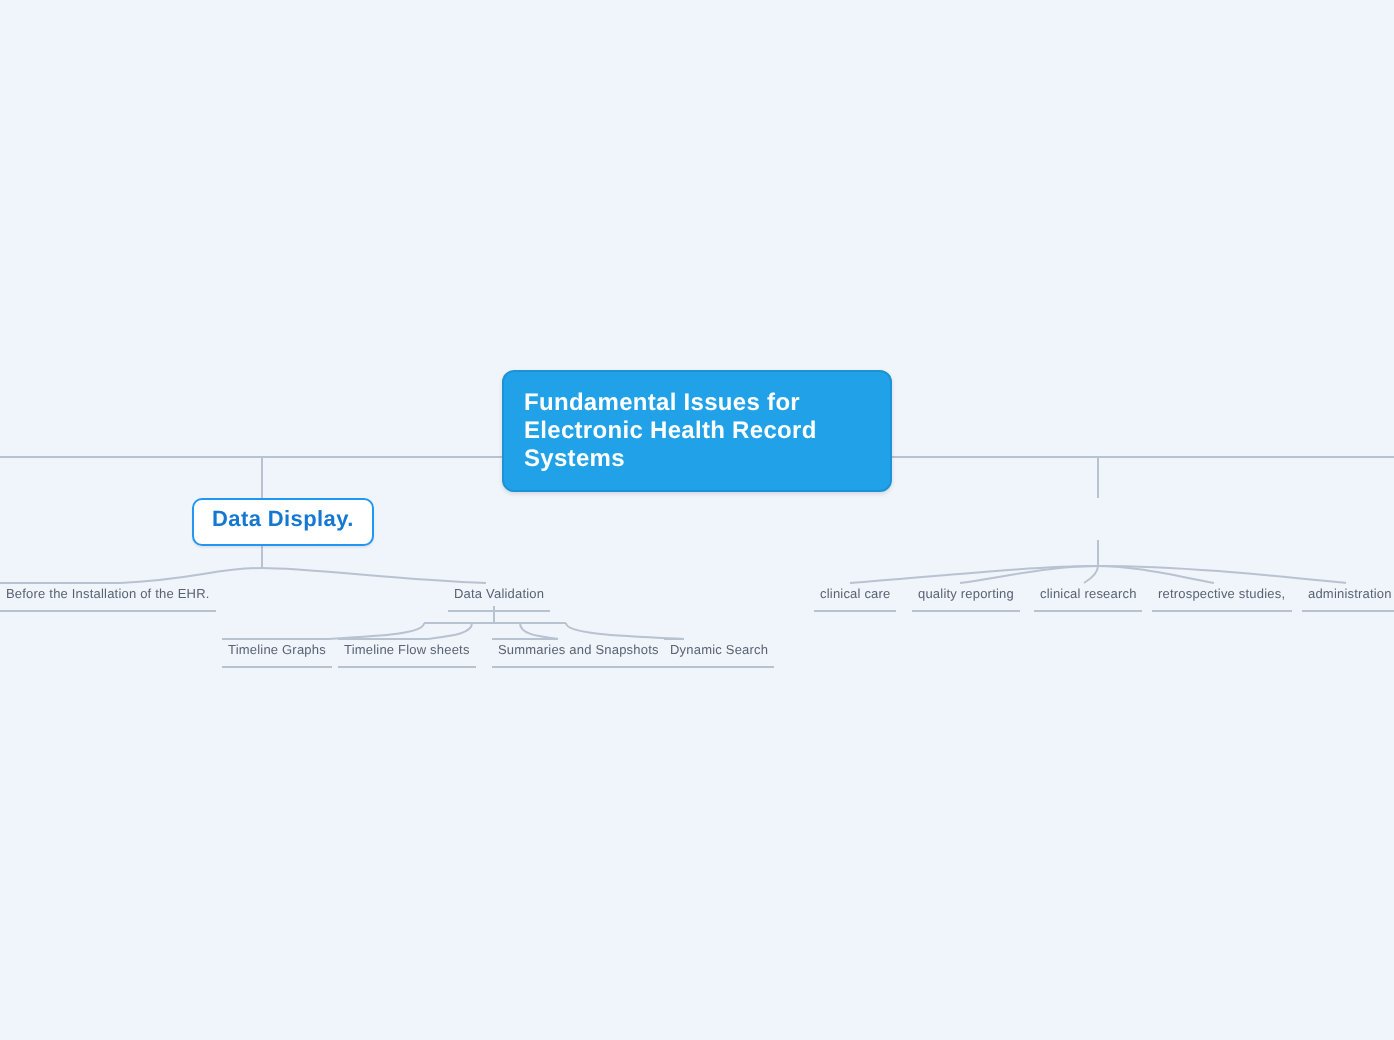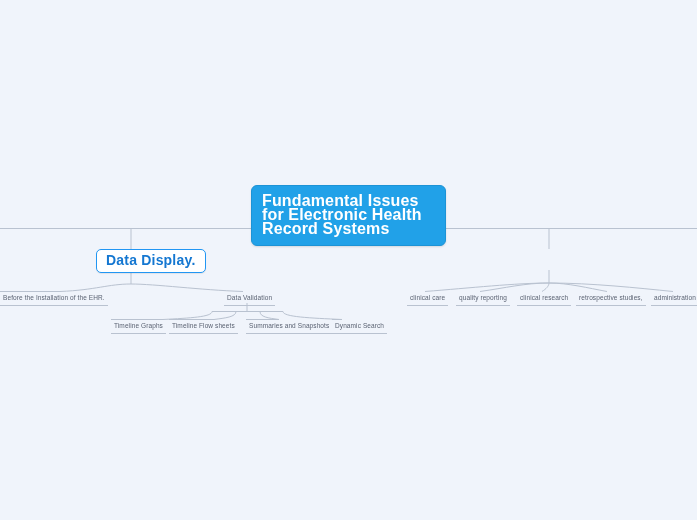--- a/index.html
+++ b/index.html
@@ -35,36 +35,36 @@
     box-sizing: border-box;
     white-space: nowrap;
   }
 
   
   .node-root {
     background: #21A1E8;
     border: 1px solid #1C93D6;
     border-radius: 6px;
     color: #ffffff;
-    font-size: 16px;
+    font-size: 12px;
     font-weight: bold;
     line-height: 14px;
     letter-spacing: 0.15px;
     padding: 8px 10px 9px 10px;
     white-space: normal;
     box-shadow: 0 1px 2px rgba(0,0,0,0.12);
   }
 
   
   .node-l1 {
     background: #ffffff;
     border: 1px solid #2196F3;
     border-radius: 5px;
     color: #1477D1;
-    font-size: 14px;
+    font-size: 11px;
     font-weight: bold;
     letter-spacing: 0.2px;
     line-height: 11px;
     padding: 5px 9px 6px 9px;
     box-shadow: 0 1px 1px rgba(0,0,0,0.07);
   }
 
   
   .node-leaf {
     color: #5a6272;

